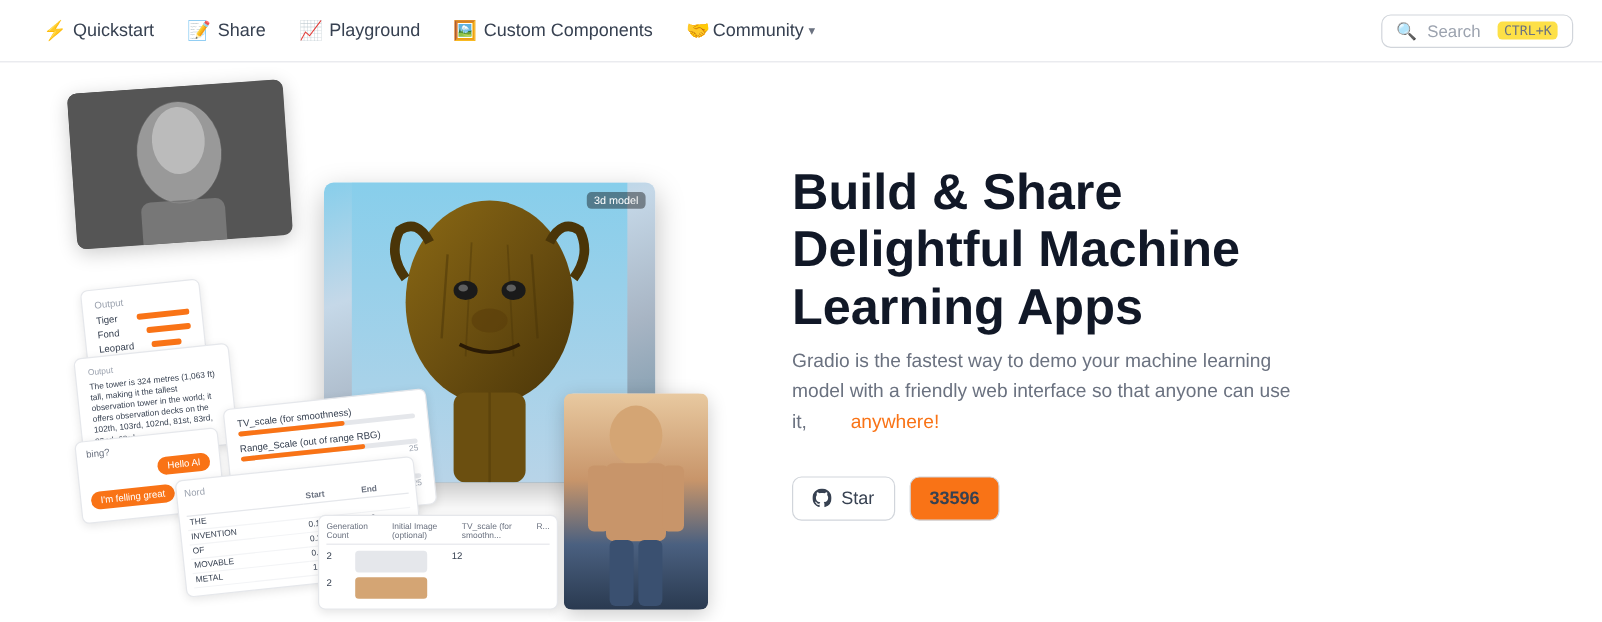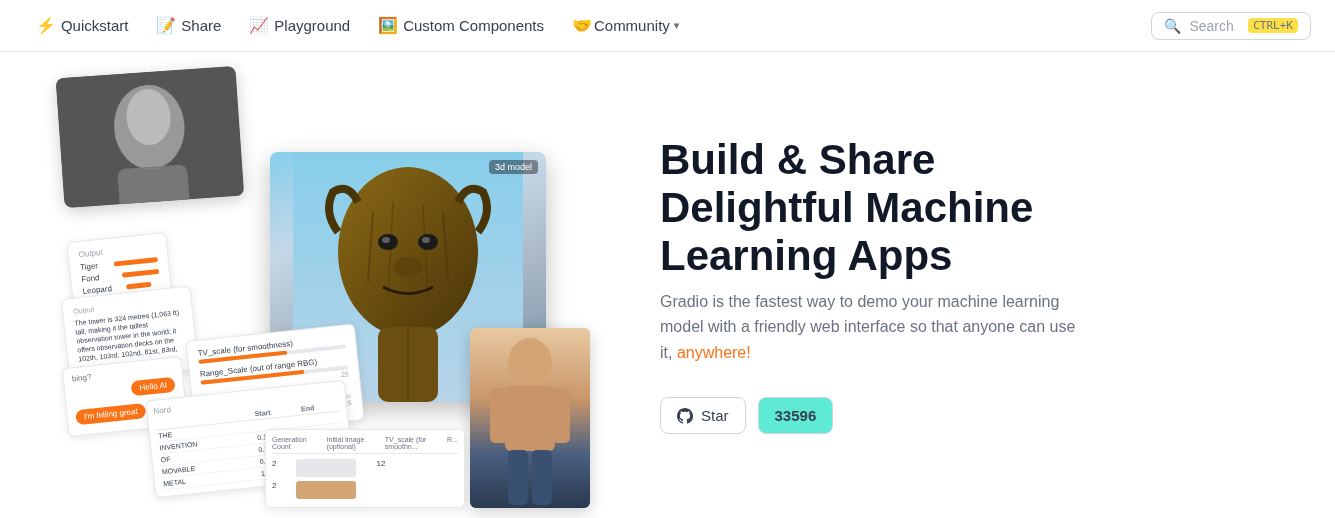--- a/index.html
+++ b/index.html
@@ -182,43 +182,43 @@
       color: #111827;
       line-height: 1.15;
       margin-bottom: 8px;
     }
     .hero-subtitle {
       font-size: 16px;
       color: #6b7280;
       line-height: 1.6;
       margin-bottom: 32px;
     }
-    .hero-subtitle .highlight { color: #f97316; }
+    .hero-subtitle .highlight { color: #f97316; margin-left: 32px; }
     .hero-actions { display: flex; align-items: center; gap: 12px; }
     .btn-get-started {
       background: linear-gradient(135deg, #f97316, #ea580c);
       color: #fff;
       border: none;
       border-radius: 24px;
       padding: 12px 28px;
       font-size: 16px;
       font-weight: 600;
       cursor: pointer;
       box-shadow: 0 4px 12px rgba(249,115,22,0.4);
     }
     .btn-star {
-      display: flex; align-items: center; gap: 8px;
+      display: flex; gap: 8px;
       border: 1.5px solid #d1d5db; border-radius: 8px;
       padding: 9px 16px; font-size: 15px; font-weight: 500;
       color: #374151; cursor: pointer; background: #fff;
     }
     .star-count {
       border: 1.5px solid #d1d5db; border-radius: 8px;
       padding: 9px 16px; font-size: 15px; font-weight: 600;
-      color: #374151; background: #5eead4;
+      color: #374151; background: #f97316;
     }
 
     
     .logo-svg { width: 32px; height: 32px; }
   </style>
 </head>
 <body>
 
 <nav>
 

